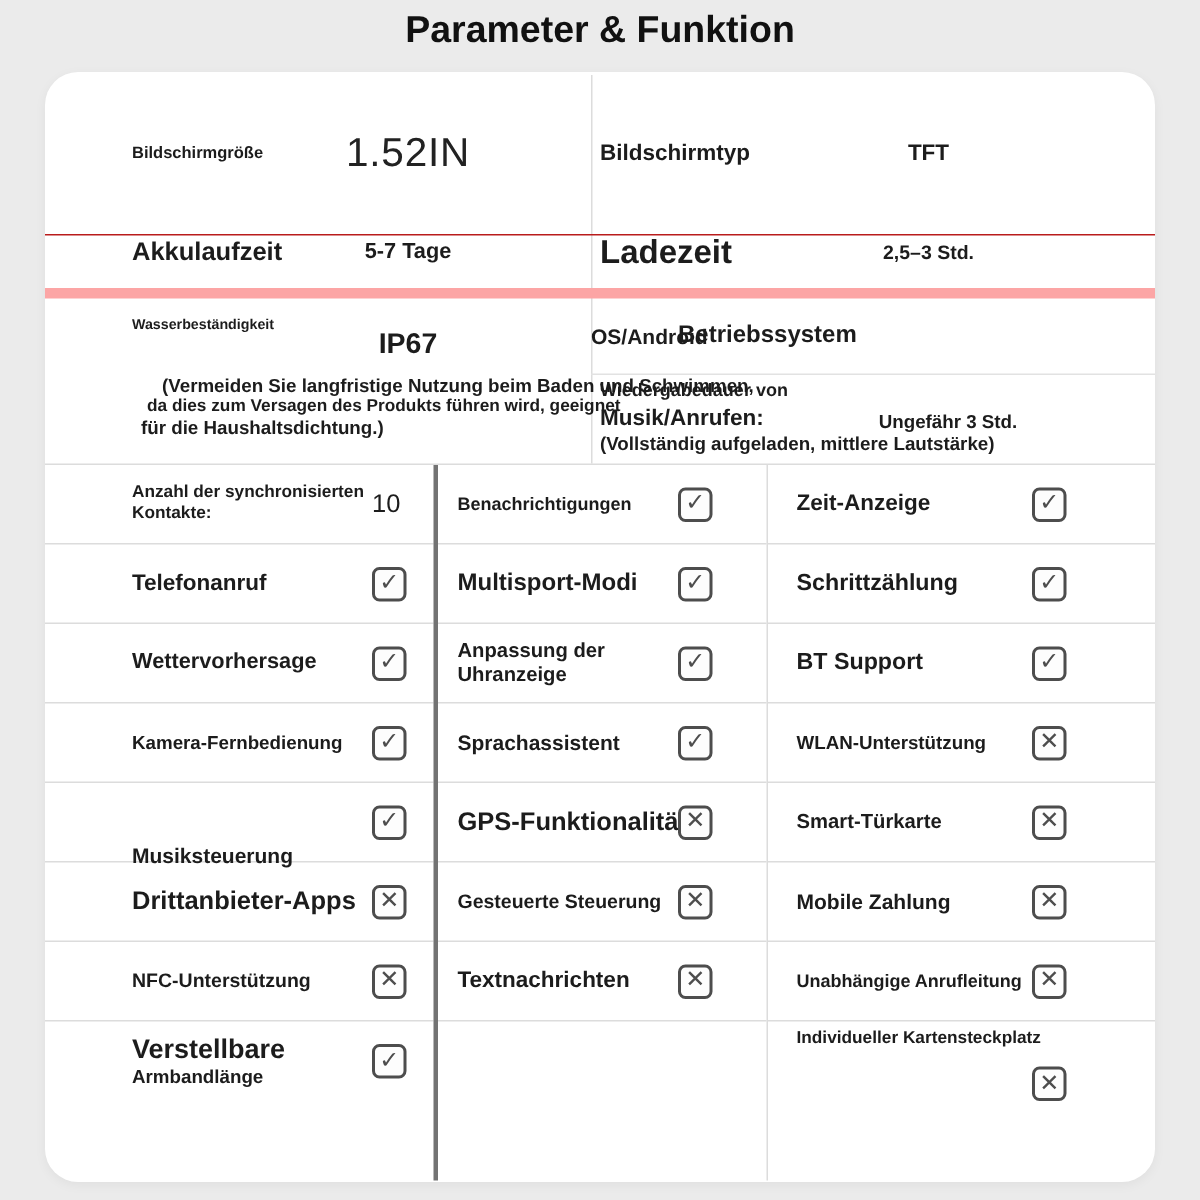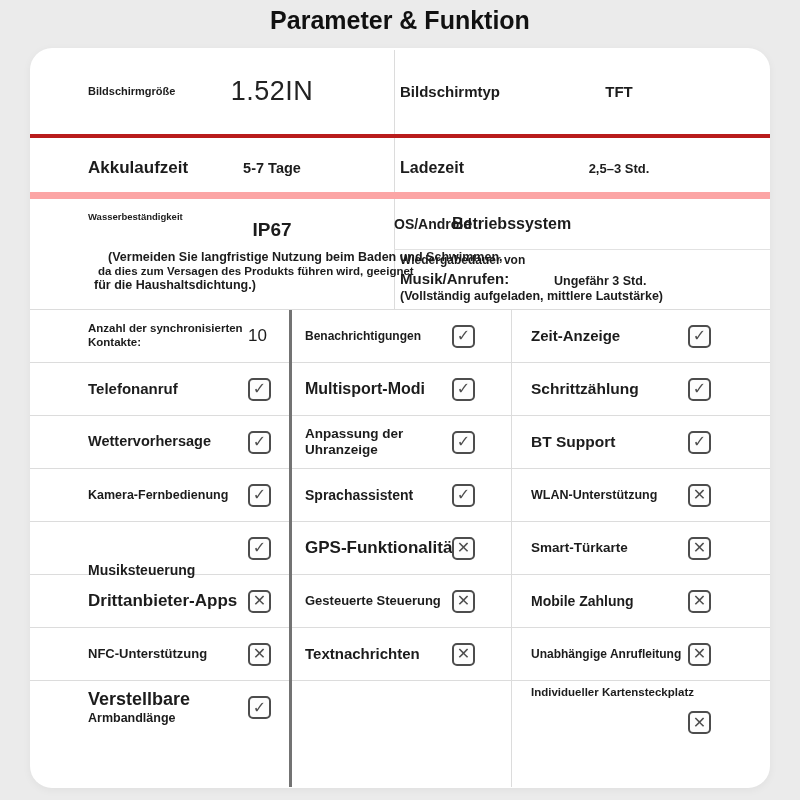--- a/index.html
+++ b/index.html
@@ -17,55 +17,55 @@
   }
   .card {
     position:absolute; left:30px; top:48px; width:740px; height:740px;
     background:#ffffff; border-radius:22px;
     box-shadow:0 2px 8px rgba(0,0,0,0.05);
   }
   
   .spec { position:relative; height:262px; border-bottom:1px solid #dcdcdc; }
   .spec-vdiv { position:absolute; left:364px; top:2px; bottom:0; width:1px; background:#dcdcdc; }
   .srow { position:absolute; left:0; right:0; display:flex; }
-  .srow-a { top:0; height:90px; border-bottom:4px solid #b91c1c;justify-content:flex-end; }
+  .srow-a { top:0; height:109px; border-bottom:1px solid #b91c1c;justify-content:flex-end; }
   .srow-b { top:95px; height:56px; border-bottom:7px solid #fca5a5; }
   .cell-left  { position:relative; width:364px; height:100%; }
   .cell-right { position:relative; width:376px; height:100%; }
   .s-label { position:absolute; left:58px; top:50%; transform:translateY(-50%); font-weight:700; }
   .cell-right .s-label { left:6px; }
   .s-value { position:absolute; text-align:center; font-weight:700; top:50%; transform:translateY(-50%); }
   .cell-left  .s-value { left:160px; right:40px; }
   .cell-right .s-value { left:150px; right:76px; }
   .lbl-screen-size { font-size:11px; }
   .val-screen-size { font-size:27px; font-weight:400; letter-spacing:0.5px; color:#222; }
   .lbl-screen-type { font-size:15px; }
   .val-screen-type { font-size:15px; }
   .lbl-battery { font-size:17px; }
   .val-battery { font-size:14.5px; }
-  .lbl-charge { font-size:16px; }
+  .lbl-charge { font-size:22px; }
   .val-charge { font-size:13px; }
   
   .sblock-left { position:absolute; left:0; top:151px; width:364px; height:111px; }
   .lbl-water { position:absolute; left:58px; top:12px; font-size:9.5px; font-weight:700; }
   .val-water { position:absolute; left:160px; right:40px; top:20px; text-align:center; font-size:19px; font-weight:700; }
   .water-note { position:absolute; left:64px; top:51px; line-height:1.18; font-weight:700; z-index:2; }
   .note-l1 { display:block; white-space:nowrap; font-size:12.5px; padding-left:14px; }
   .note-l2 { display:block; white-space:nowrap; font-size:11.5px; padding-left:4px; }
   .note-l3 { display:block; white-space:nowrap; font-size:12.5px; }
   
   .sright-c { position:absolute; left:364px; right:0; top:151px; height:51px; border-bottom:1px solid #e2e2e2; }
   .lbl-os { font-size:16px; }
   .val-os { font-size:14px; }
   .sright-d { position:absolute; left:364px; right:0; top:202px; height:60px; }
   .playback-label { position:absolute; left:6px; top:3px; font-weight:700; line-height:1.3; }
   .pb-l1 { display:block; font-size:12px; }
   .pb-l2 { display:block; font-size:15px; }
   .pb-l3 { display:block; font-size:12.5px; white-space:nowrap; }
-  .val-playback { position:absolute; left:160px; right:60px; top:24px; text-align:left; font-size:12.5px; font-weight:700; }
+  .val-playback { position:absolute; left:160px; right:60px; top:24px; text-align:center; font-size:12.5px; font-weight:700; }
   
   .features { display:flex; height:477px; }
   .feat-col { display:flex; flex-direction:column; }
   .fc1 { width:259px; }
   .fc2 { width:222px; border-left:3px solid #737373; }
   .fc3 { width:259px; border-left:1px solid #dcdcdc; }
   .feat-row {
     height:53px; flex-shrink:0;
     display:flex; align-items:center;
     border-bottom:1px solid #dcdcdc;

